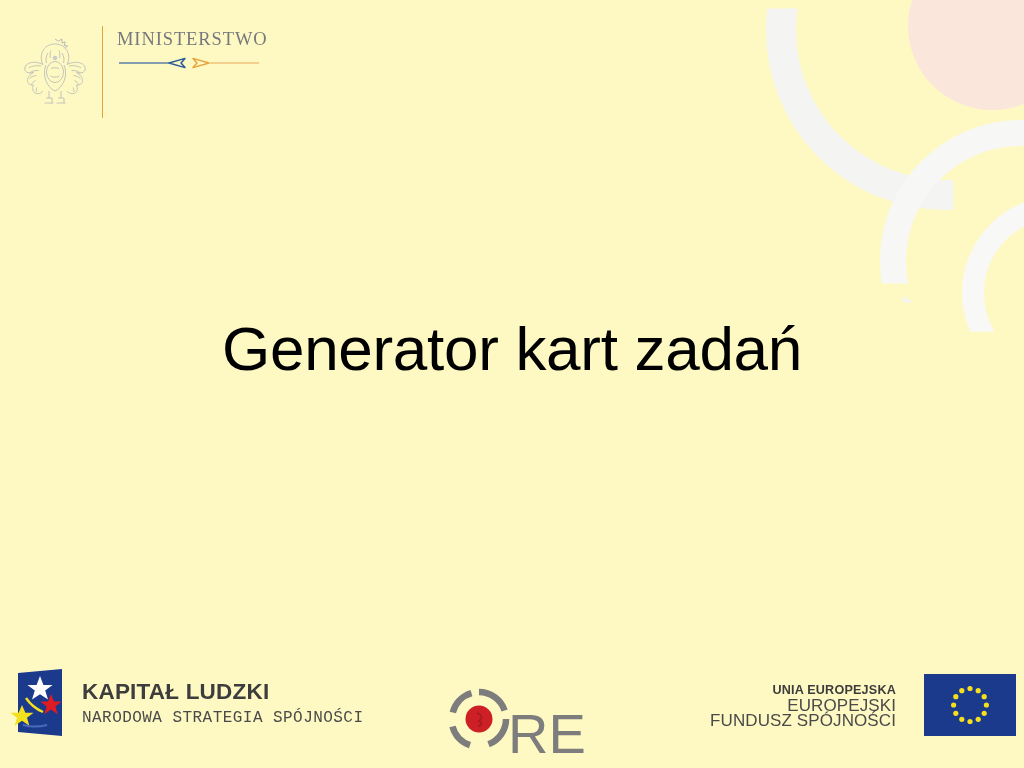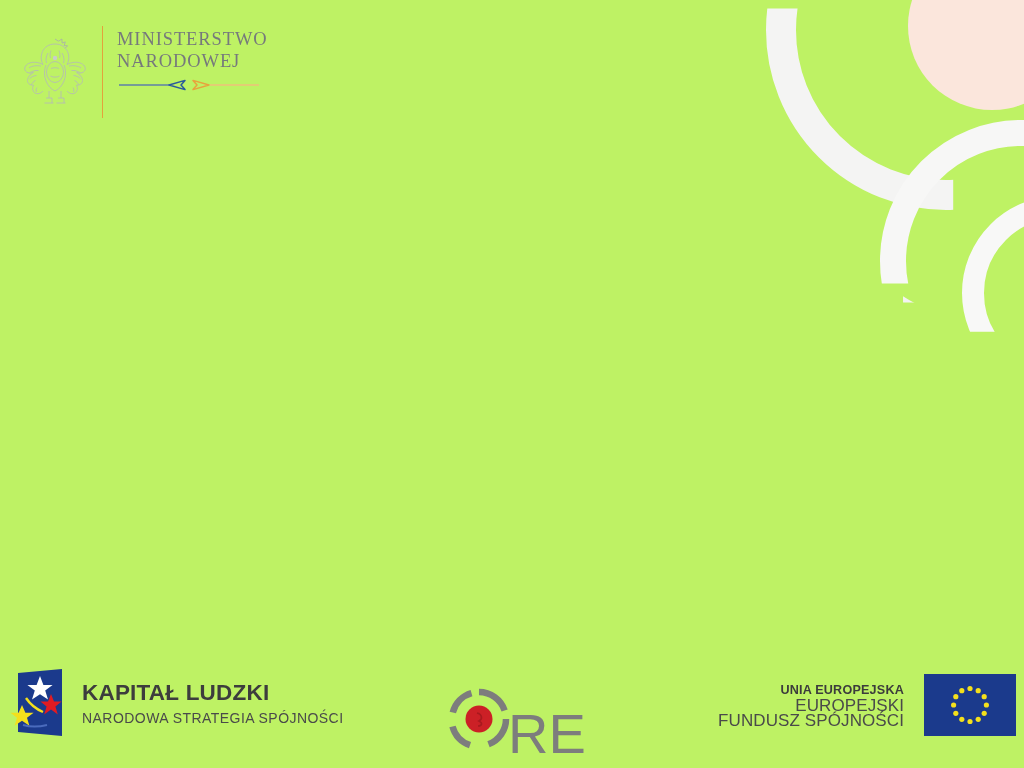--- a/index.html
+++ b/index.html
@@ -7,21 +7,21 @@
     padding: 0;
     background: #ffffff;
   }
   body {
     font-family: "Liberation Sans", sans-serif;
   }
   #slide {
     position: relative;
     width: 1024px;
     height: 768px;
-    background: #bef264;
+    background: #fef9c3;
     overflow: hidden;
   }
 
   
   .deco-layer {
     position: absolute;
     inset: 0;
     pointer-events: none;
   }
   .deco-peach {
@@ -156,22 +156,22 @@
   .kl-title {
     font-family: "Liberation Sans", sans-serif;
     font-weight: bold;
     font-size: 22.5px;
     letter-spacing: 0.2px;
     color: #3d3d3d;
     line-height: 1;
     white-space: nowrap;
   }
   .kl-subtitle {
-    font-family: Liberation Sans, sans-serif;
-    font-size: 14px;
+    font-family: Liberation Mono, monospace;
+    font-size: 16px;
     letter-spacing: 0.45px;
     color: #4a4a4a;
     margin-top: 6px;
     white-space: nowrap;
   }
 
   
   #ore-logo {
     position: absolute;
     left: 448px;
@@ -199,21 +199,21 @@
   
   #eu-logo {
     position: absolute;
     right: 8px;
     top: 14px;
     display: flex;
     align-items: center;
   }
   .eu-text {
     text-align: right;
-    margin-right: 20px;
+    margin-right: 28px;
   }
   .eu-l1 {
     font-family: "Liberation Sans", sans-serif;
     font-weight: bold;
     font-size: 12.6px;
     letter-spacing: 0.2px;
     color: #3c3c3c;
     line-height: 15px;
     white-space: nowrap;
   }
@@ -280,30 +280,30 @@
         <path d="M29 36.5 C31 35.5 35 35.5 37 36.5"></path>
         <path d="M28.5 44 C31 45.5 35 45.5 37.5 44"></path>
         <circle cx="33" cy="26" r="2.2" fill="#c9ccce" stroke="none"></circle>
       </g>
     </svg>
 
     <div class="mel-rule"></div>
 
     <div class="mel-text">
       <div class="mel-line">MINISTERSTWO</div>
-      <div class="mel-line">NARODOWEJ</div>
       <svg class="mel-flourish" viewBox="0 0 144 14">
         <line x1="2" y1="7" x2="52" y2="7" stroke="#5d7fa8" stroke-width="1.6"></line>
         <path d="M52 7 L68 2.4 L64 7 L68 11.6 Z" fill="none" stroke="#2a5b9b" stroke-width="1.5" stroke-linejoin="round"></path>
         <path d="M92 7 L76 2.4 L80 7 L76 11.6 Z" fill="none" stroke="#e8a33d" stroke-width="1.5" stroke-linejoin="round"></path>
         <line x1="93" y1="7" x2="142" y2="7" stroke="#eec07a" stroke-width="1.6"></line>
       </svg>
     </div>
   </div>
 
+  <div id="slide-title">Generator kart zadań</div>
 
   <div id="footer-logos">
 
     <div id="kapital-ludzki-logo">
       <svg class="kl-mark" viewBox="0 0 58 72">
         <polygon points="8,5 52,1 52,68 8,64" fill="#1b3a8c"></polygon>
         <polygon points="30,8 33.4,17 42.6,17 35.2,22.6 38,31.6 30,26.2 22,31.6 24.8,22.6 17.4,17 26.6,17" fill="#ffffff"></polygon>
         <polygon points="41,26 44,33.6 51.6,33.6 45.4,38.6 47.8,46.4 41,41.6 34.2,46.4 36.6,38.6 30.4,33.6 38,33.6" fill="#e01b22"></polygon>
         <polygon points="12,37 15.4,44.8 23.6,44.8 17,49.8 19.4,57.8 12,52.8 4.6,57.8 7,49.8 0.4,44.8 8.6,44.8" fill="#f4e01c"></polygon>
         <path d="M16 30 C20 36 26 41 33 44" fill="none" stroke="#f4e01c" stroke-width="2.4"></path>

